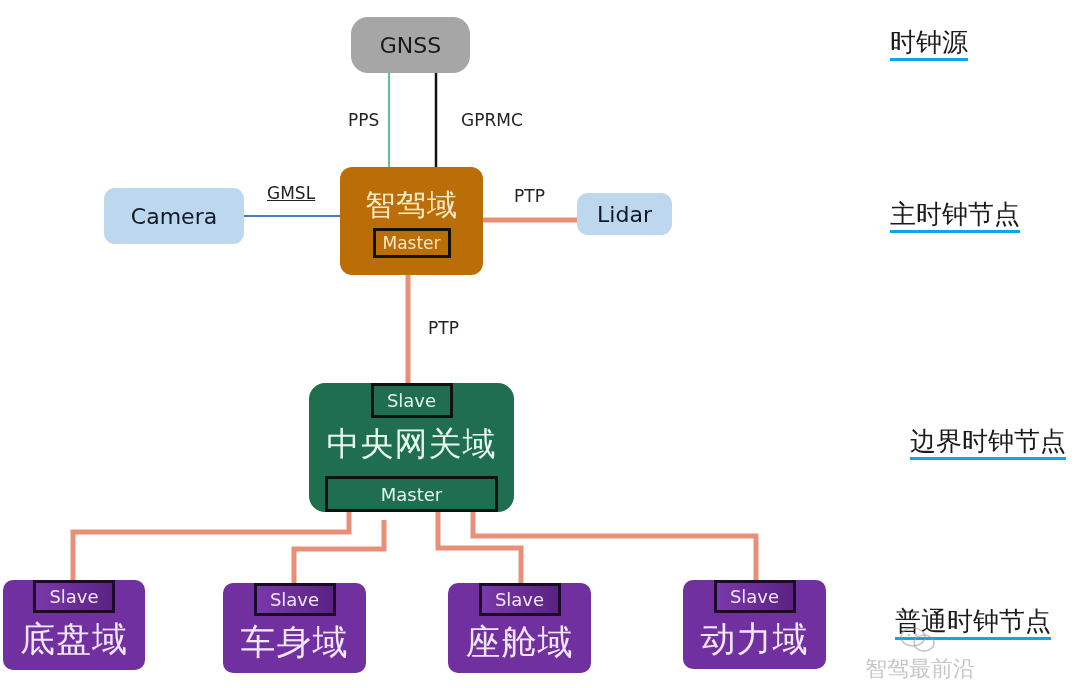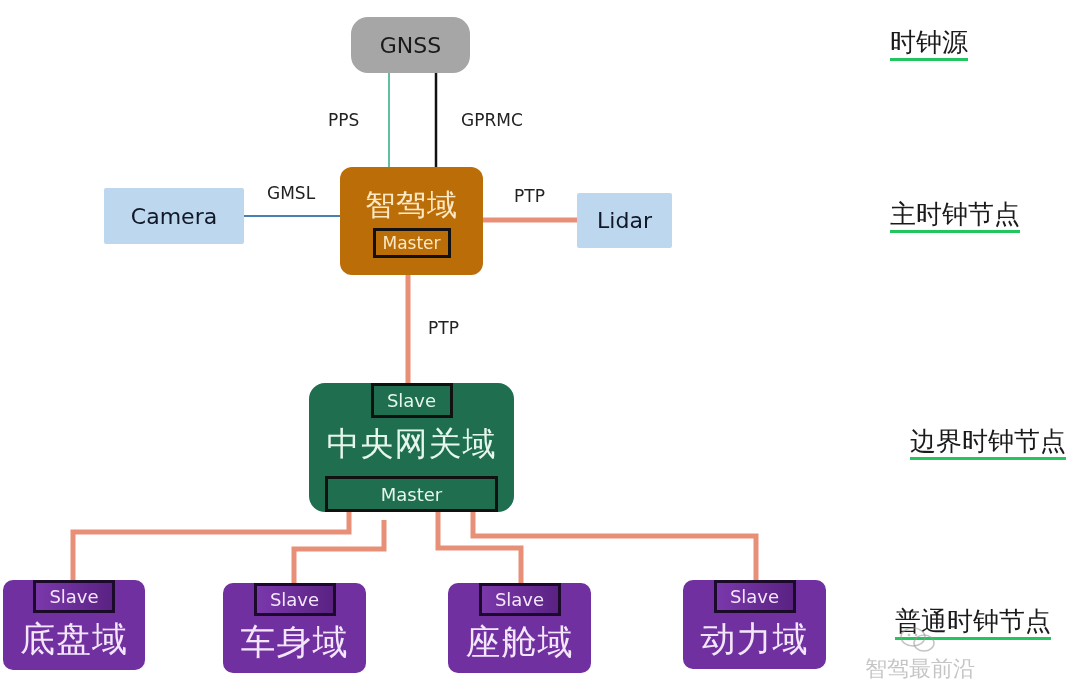--- a/index.html
+++ b/index.html
@@ -4,23 +4,23 @@
   <style>
     html, body { margin: 0; padding: 0; background: #ffffff; }
     body { width: 1080px; height: 688px; position: relative; overflow: hidden;
            font-family: "DejaVu Sans", "Liberation Sans", sans-serif; }
     svg.wires { position: absolute; left: 0; top: 0; width: 1080px; height: 688px; }
 
     .box { position: absolute; box-sizing: border-box; display: flex; flex-direction: column;
            align-items: center; justify-content: center; }
     .gnss { left: 351px; top: 17px; width: 119px; height: 56px; background: #a6a6a6; border-radius: 17px;
             color: #1a1a1a; font-size: 22px; }
-    .peripheral { background: #bdd7ee; border-radius: 2px; color: #111827; font-size: 22px; }
+    .peripheral { background: #bdd7ee; border-radius: 11px; color: #111827; font-size: 22px; }
     .camera { left: 104px; top: 188px; width: 140px; height: 56px; }
-    .lidar  { left: 577px; top: 193px; width: 95px; height: 55px; }
+    .lidar  { left: 577px; top: 193px; width: 95px; height: 42px; }
 
     .adas { left: 340px; top: 167px; width: 143px; height: 108px; background: #bb6d07; border-radius: 12px;
             color: #fbe8c4; }
     .adas .title { font-size: 30px; letter-spacing: 1px; }
     .adas .role { margin-top: 2px; width: 78px; height: 30px; border: 3px solid #111; box-sizing: border-box;
                   font-size: 17px; display: flex; align-items: center; justify-content: center; color: #fbe8c4; }
 
     .gateway { left: 309px; top: 383px; width: 205px; height: 129px; background: #1e6e4f; border-radius: 16px;
                color: #e5f6ea; justify-content: flex-start; }
     .gateway .role-top { width: 82px; height: 35px; border: 3px solid #111; box-sizing: border-box; margin-top: 0;
@@ -33,27 +33,27 @@
     .domain .role { width: 82px; height: 33px; border: 3px solid #1b0a2a; box-sizing: border-box;
                     background: linear-gradient(90deg, #7a38aa, #5a2283); font-size: 18px;
                     display: flex; align-items: center; justify-content: center; }
     .domain .title { font-size: 35px; margin-top: 3px; letter-spacing: 1px; }
     .d1 { left: 3px;   top: 580px; width: 142px; height: 90px; }
     .d2 { left: 223px; top: 583px; width: 143px; height: 90px; }
     .d3 { left: 448px; top: 583px; width: 143px; height: 90px; }
     .d4 { left: 683px; top: 580px; width: 143px; height: 89px; }
 
     .wire-label { position: absolute; font-size: 17px; color: #222; }
-    .lbl-pps   { left: 328px; top: 110px; text-align: center; }
+    .lbl-pps   { left: 348px; top: 110px; text-align: center; }
     .lbl-gprmc { left: 461px; top: 110px; }
-    .lbl-gmsl  { left: 267px; top: 183px; }
+    .lbl-gmsl  { left: 267px; top: 183px; text-decoration: underline; }
     .lbl-ptp1  { left: 514px; top: 186px; }
     .lbl-ptp2  { left: 428px; top: 318px; }
 
-    .tier { position: absolute; font-size: 26px; color: #1a1a1a; border-bottom: 3px solid #22c55e;
+    .tier { position: absolute; font-size: 26px; color: #1a1a1a; border-bottom: 3px solid #0ea5e9;
             padding-bottom: 1px; line-height: 1.1; }
     .t1 { left: 890px; top: 28px; }
     .t2 { left: 890px; top: 200px; }
     .t3 { left: 890px; top: 427px; margin-left: 20px; }
     .t4 { left: 895px; top: 607px; }
 
     .watermark { position: absolute; left: 865px; top: 626px; display: flex; align-items: center;
                  color: rgba(150,150,150,0.55); font-size: 22px; flex-direction: column; }
     .watermark .wx { width: 38px; height: 28px; margin-right: 4px; }
   </style>

